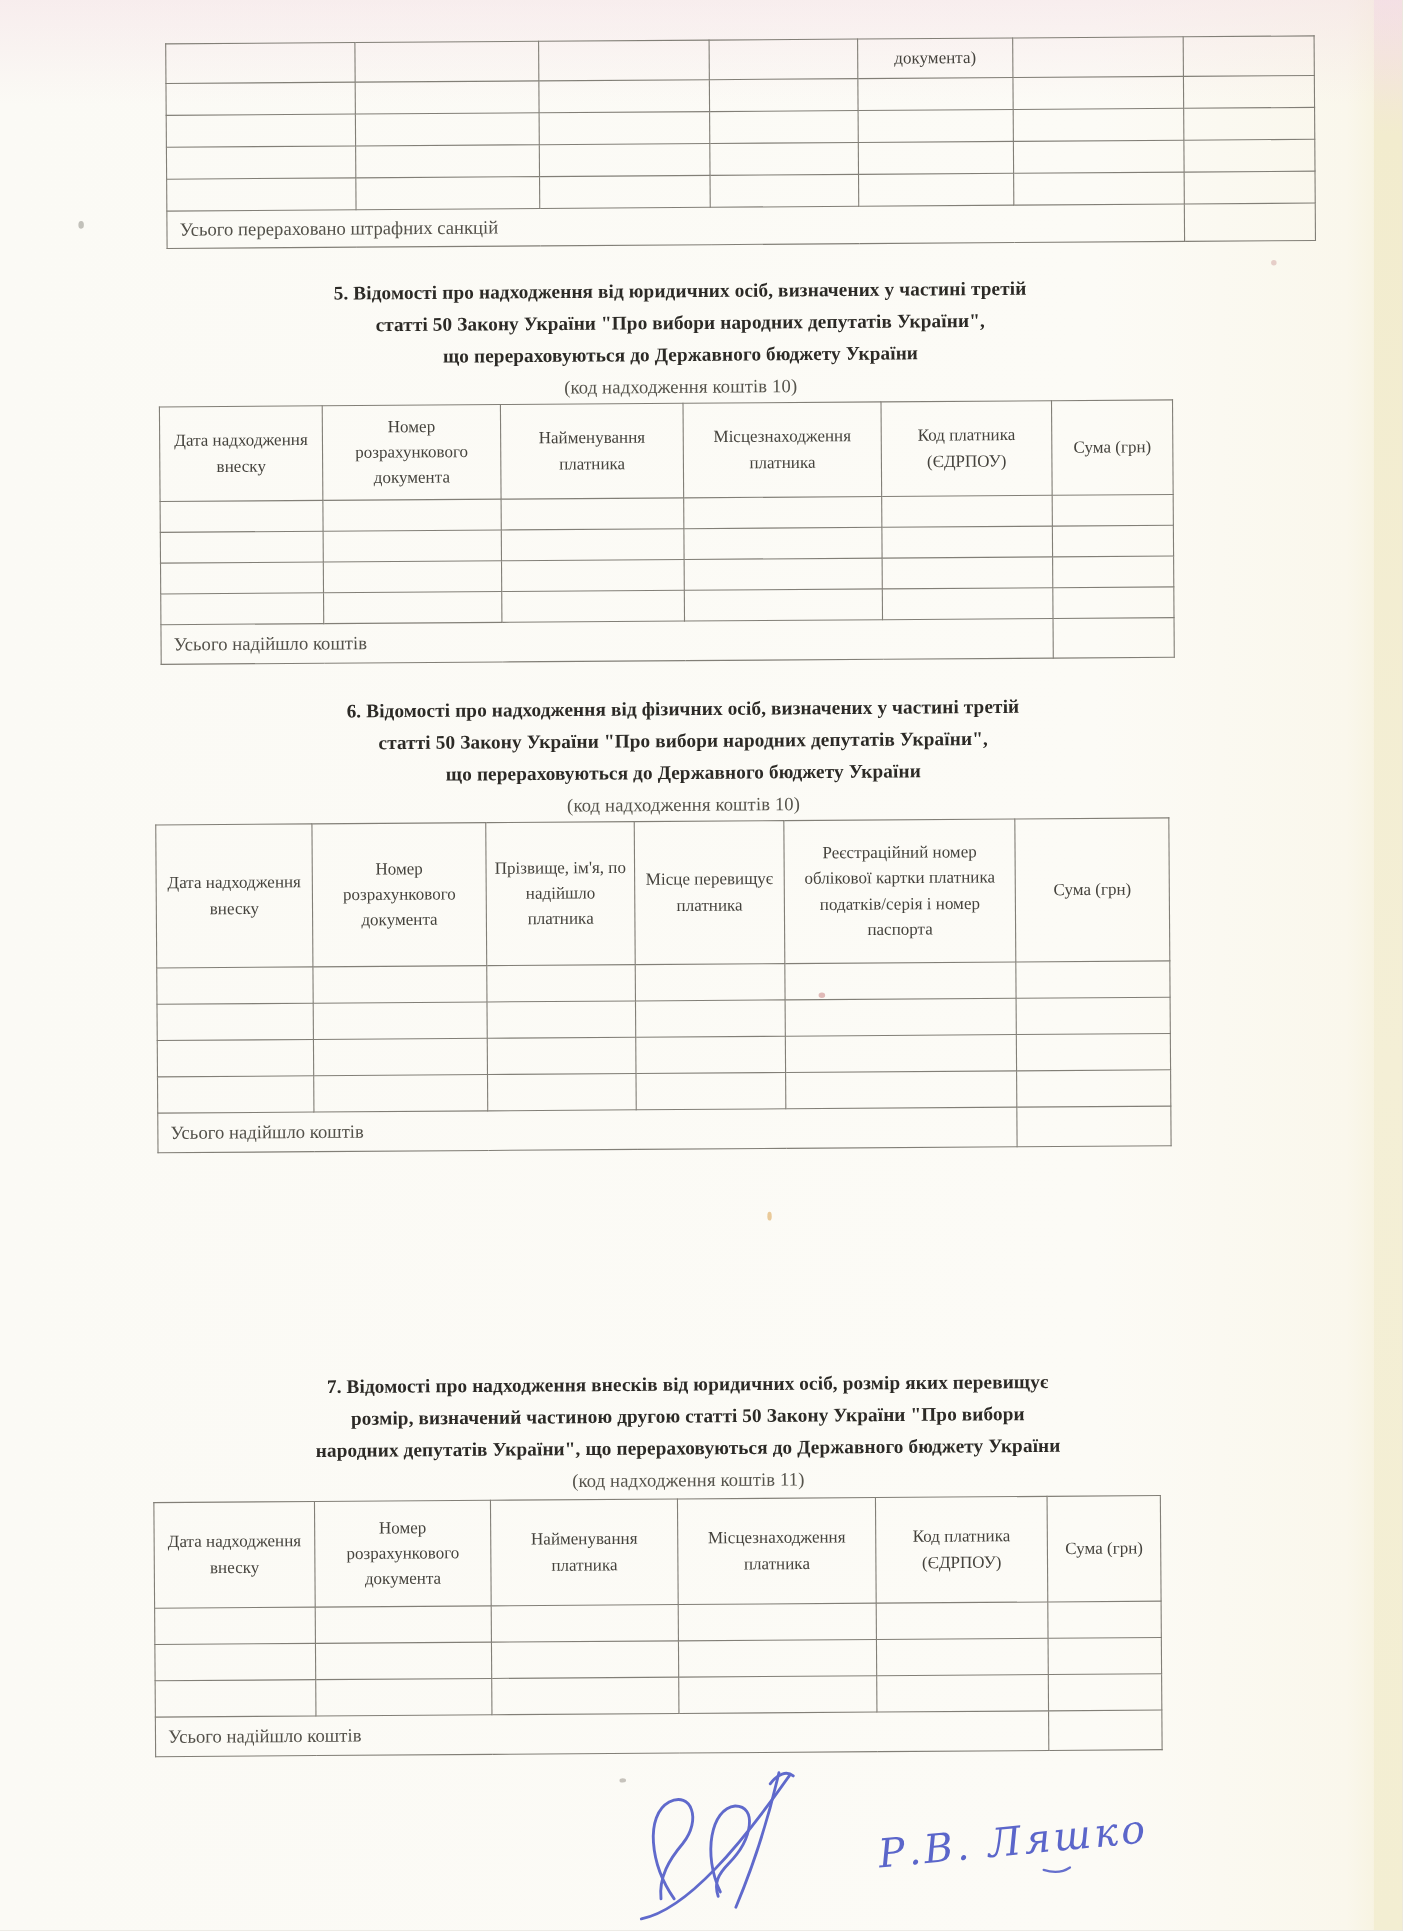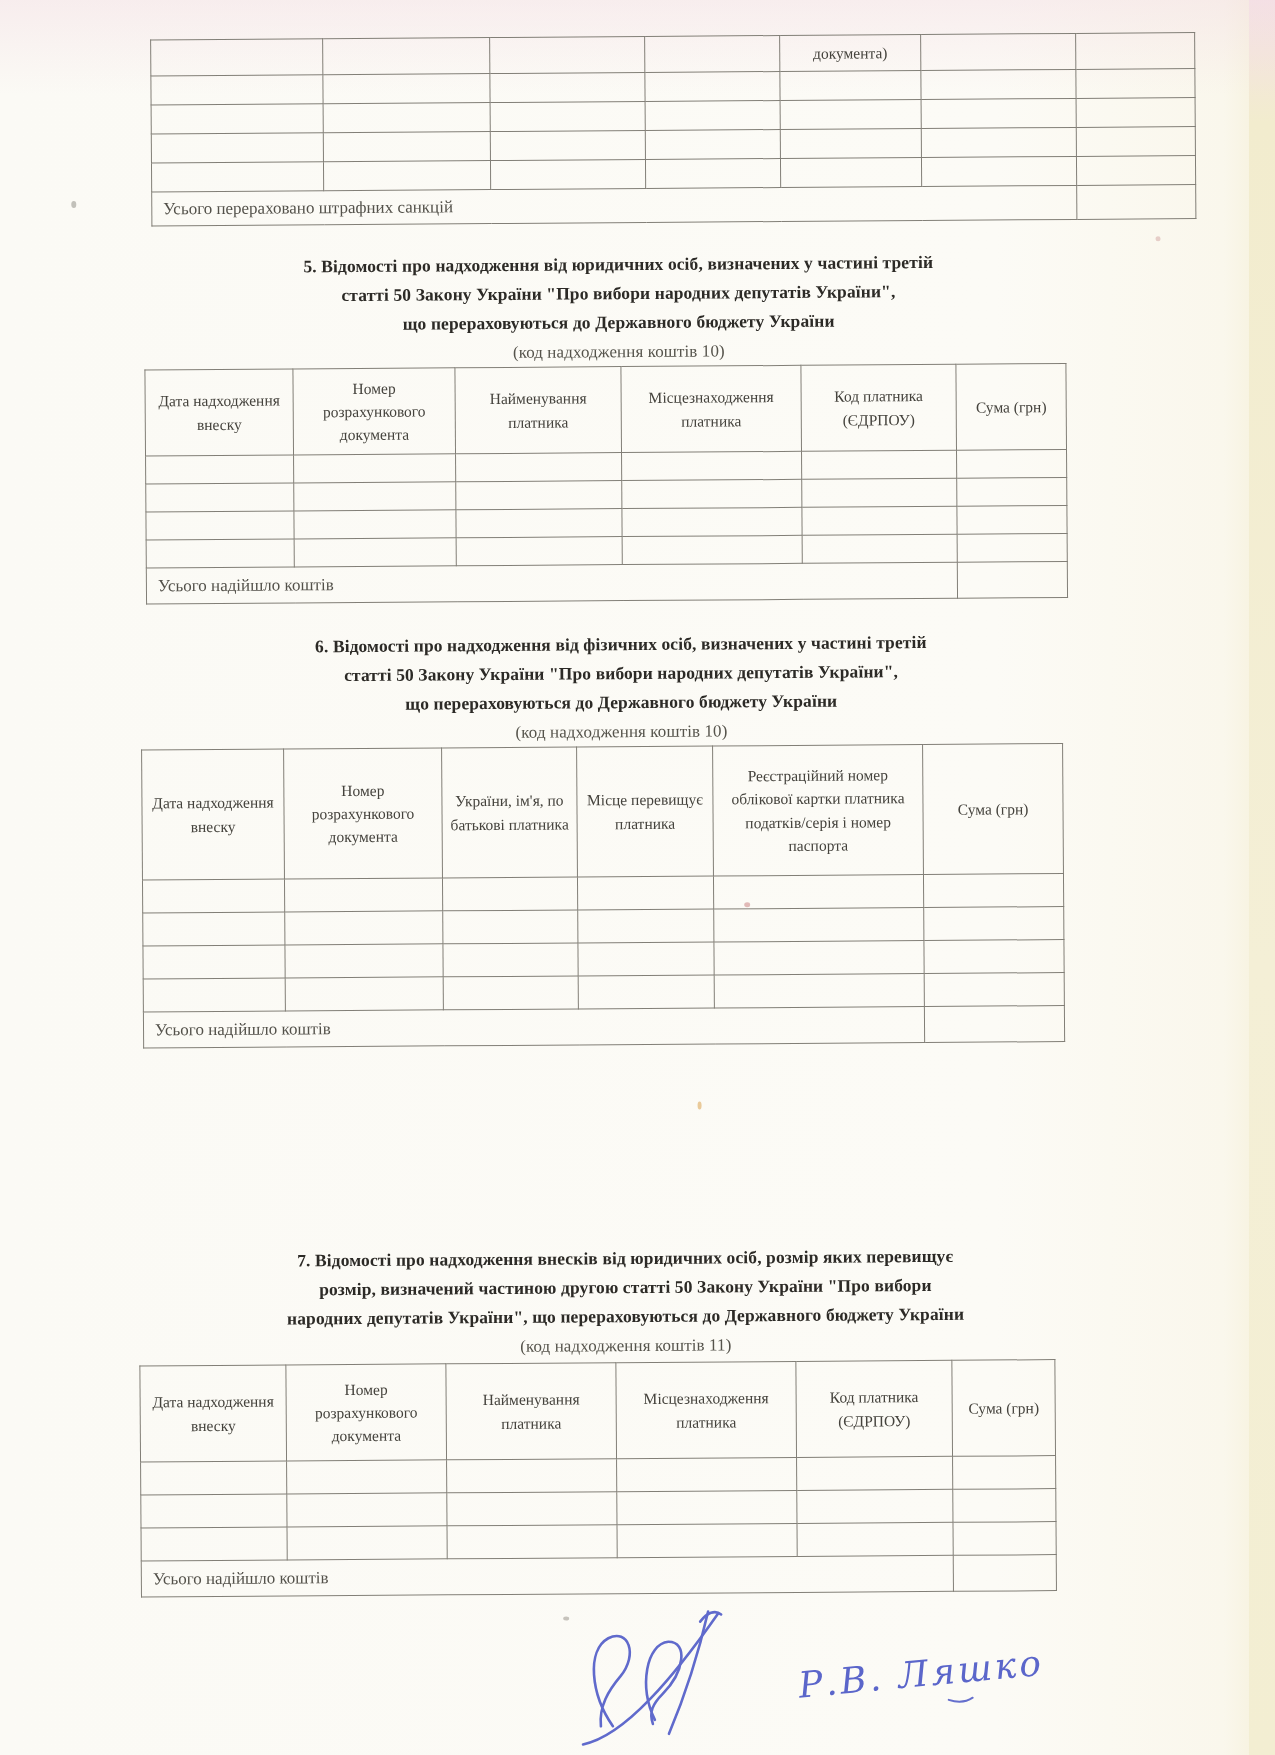--- a/index.html
+++ b/index.html
@@ -219,21 +219,21 @@
           <col style="width:158px">
           <col style="width:135px">
         <col style="width:136px">
           <col style="width:210px">
           <col style="width:140px">
       </colgroup>
       <tbody>
       <tr class="head" style="height:130px;">
         <td>Дата надходження внеску</td>
         <td>Номер розрахункового документа</td>
-        <td>України, ім'я, по батькові платника</td>
+        <td>Прізвище, ім'я, по надійшло платника</td>
         <td>Місце перевищує платника</td>
         <td>Реєстраційний номер облікової картки платника податків/серія і номер паспорта</td>
         <td>Сума (грн)</td>
       </tr>
       <tr style="height:33px;">
         <td></td>
             <td></td>
         <td></td>
             <td></td>
         <td></td>

